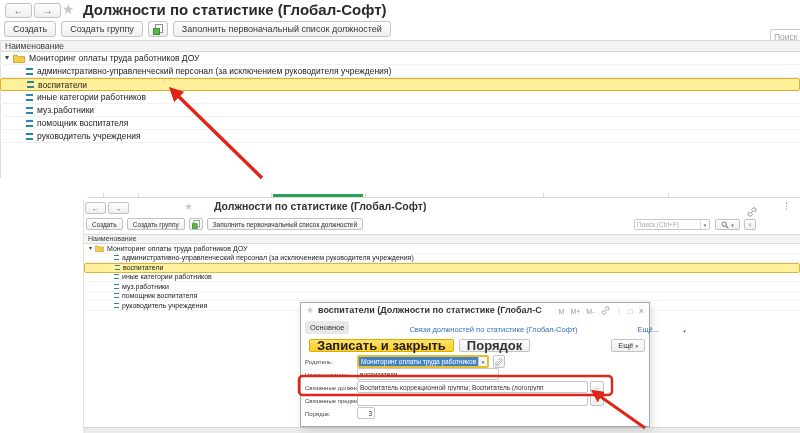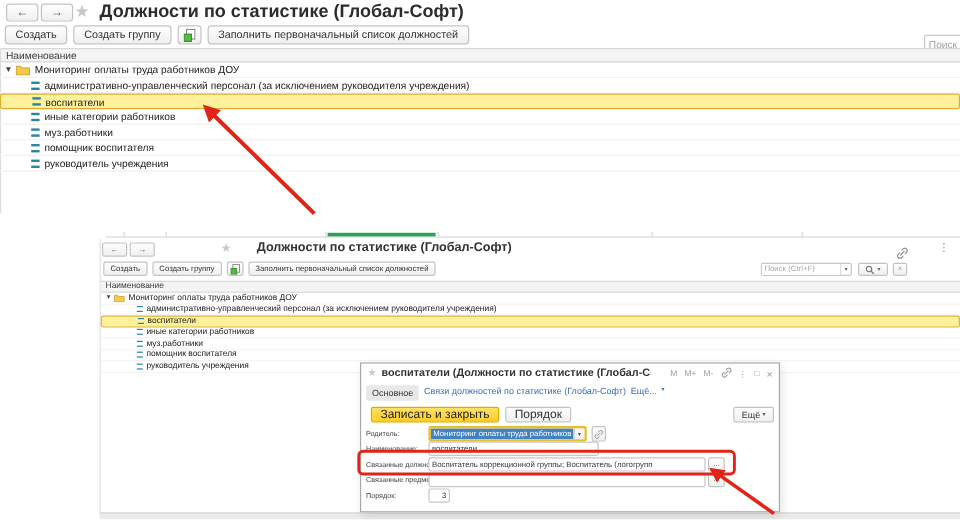--- a/index.html
+++ b/index.html
@@ -80,26 +80,26 @@
 
   
   .dlg { position:absolute; left:300px; top:302px; width:350px; height:125px; background:#fff;
          border:1px solid #a8a8a8; box-shadow:2px 3px 8px rgba(0,0,0,.13); z-index:10; }
   .dlg-star { position:absolute; left:5px; top:2px; font-size:9px; color:#cbcbcb; cursor:pointer; }
   .dlg-title { position:absolute; left:17px; top:2px; font-size:9px; font-weight:bold; color:#333;
                white-space:nowrap; max-width:224px; overflow:hidden; }
   .dlg-ctrl { position:absolute; right:5px; top:3px; display:flex; gap:6px; align-items:center;
               font-size:7px; color:#9a9a9a; }
   .dlg-ctrl span { cursor:pointer; }
-  .dlg-tabs { position:absolute; left:4px; top:18px; display:flex; gap:4px; align-items:flex-start; }
+  .dlg-tabs { position:absolute; left:4px; top:18px; display:flex; gap:24px; align-items:flex-end; }
   .tab-active { background:#e8e8e8; border-radius:2px; padding:2px 5px; font-size:7.5px; color:#333; cursor:pointer; }
-  .tab-link { font-size:7.5px; color:#3470B4; cursor:pointer; white-space:nowrap; }
+  .tab-link { font-size:7.5px; color:#3470B4; cursor:pointer; white-space:nowrap;margin-left:36px; }
   .tab-caret { font-size:5px; color:#3470B4; }
   .dlg-actions { position:absolute; left:8px; top:36px; display:flex; gap:5px; }
-  .dlg-btn { height:13px; font-size:10px; padding:4px 7px; border-radius:2px; }
+  .dlg-btn { height:13px; font-size:13px; padding:4px 7px; border-radius:2px;font-weight:bold; }
   .btn-yellow { background:linear-gradient(#FFE06A,#FFD024); border:1px solid #D8AE00; color:#222; }
   .dlg-more { position:absolute; right:4px; top:36px; height:13px; font-size:7.5px; padding:0 6px; gap:2px; border-radius:2px; }
   .dlg-more .arr { font-size:5px; color:#555; }
   .f-label { position:absolute; left:4px; font-size:6px; color:#444; white-space:nowrap; }
   .f-in { position:absolute; left:56px; height:12px; border:1px solid #c6c6c6; border-radius:2px;
           font-size:6.5px; padding:0 2px; color:#333; background:#fff; font-family:"Liberation Sans", sans-serif; }
   .combo { position:absolute; left:56px; top:52px; width:132px; height:13px;
            border:2px solid #E6C02C; border-radius:2px; display:flex; overflow:hidden; background:#fff; }
   .combo-val { flex:1; background:#4181C4; color:#fff; font-size:6.5px; line-height:9px;
                padding:0 2px; white-space:nowrap; overflow:hidden; }

